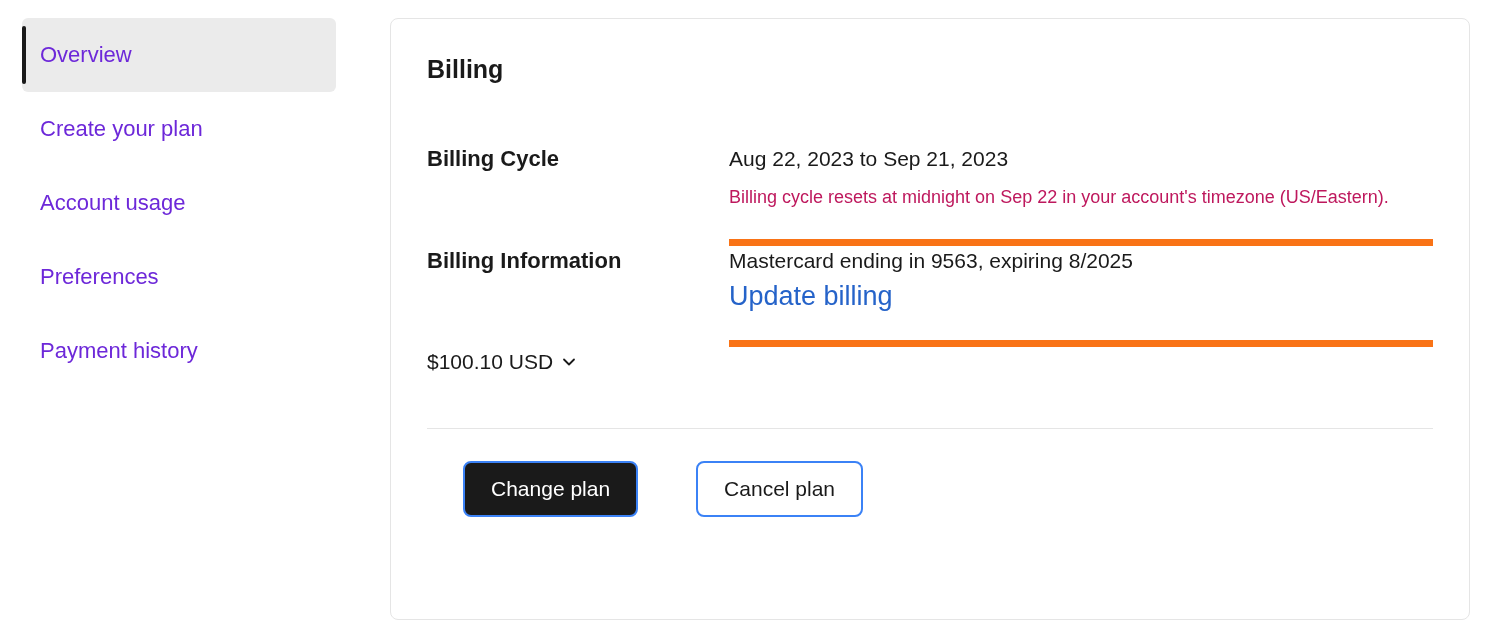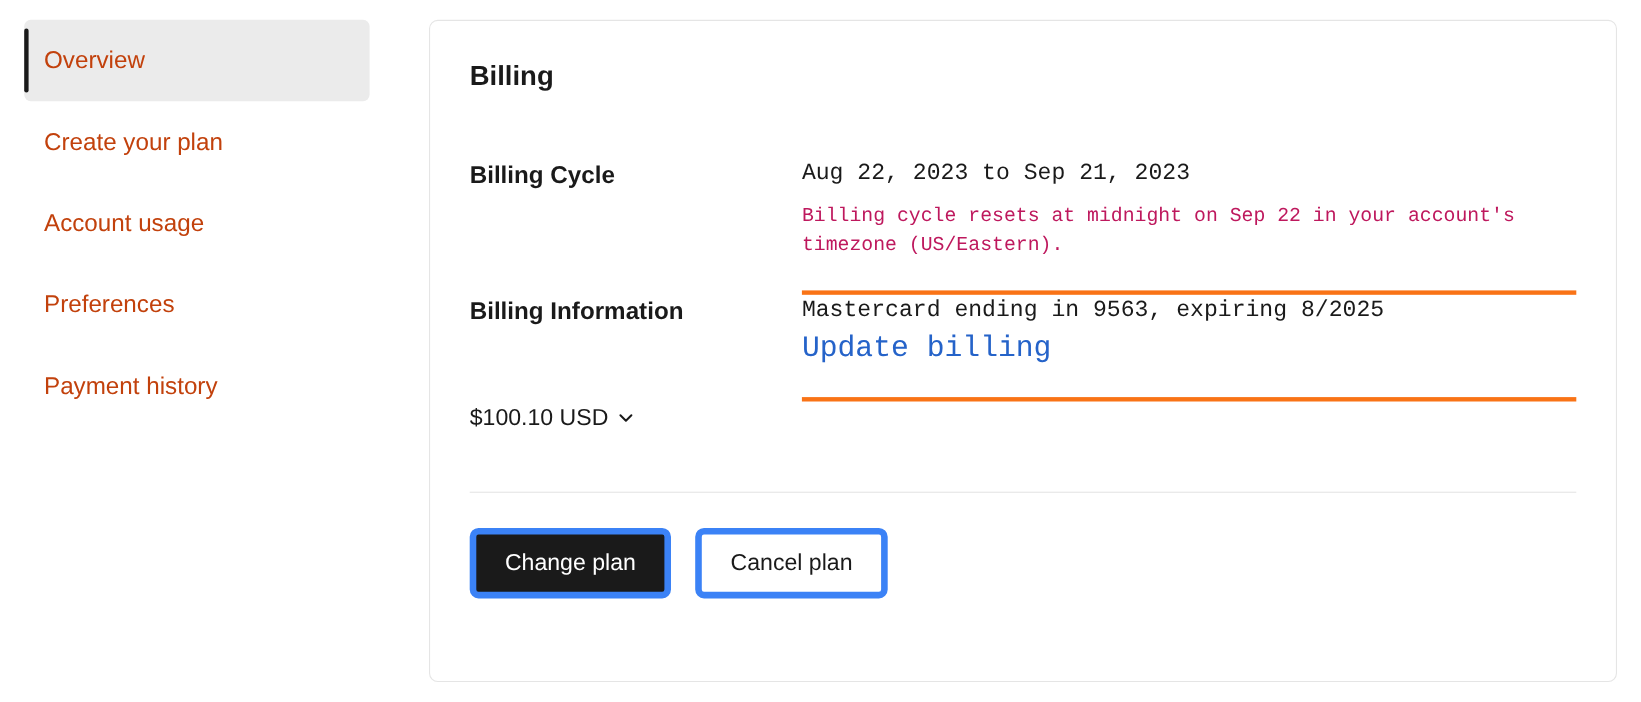--- a/index.html
+++ b/index.html
@@ -15,21 +15,21 @@
     }
 
     
     .sidebar {
       width: 314px;
       flex-shrink: 0;
     }
     .sidebar-item {
       font-size: 22px;
       font-weight: 400;
-      color: #c2410c;
+      color: #6d28d9;
       padding: 24px 18px;
       border-radius: 6px;
       cursor: pointer;
       position: relative;
     }
     .sidebar-item.active {
       background: #ebebeb;
       font-weight: 500;
     }
     .sidebar-item.active::before {
@@ -67,22 +67,21 @@
       font-size: 22px;
       font-weight: 600;
       color: #1a1a1a;
       padding-top: 2px;
     }
     .row-body {
       flex: 1;
       padding-bottom: 28px;
     }
     .row-body.bordered {
-      border-bottom: 4px solid #f97316;
-      font-family: Liberation Mono, monospace;
+      border-bottom: 7px solid #f97316;
     }
     .row + .row { }
 
     .value-main {
       font-size: 21px;
       color: #1a1a1a;
       line-height: 1.4;
     }
     .value-sub {
       font-size: 18px;
@@ -116,24 +115,25 @@
 
     .actions {
       display: flex;
       gap: 22px;
     }
     .btn {
       font-size: 21px;
       padding: 14px 26px;
       border-radius: 8px;
       cursor: pointer;
-      border: 6px solid #3b82f6;
+      border: 2px solid #3b82f6;
       background: #fff;
       color: #1a1a1a;
       font-family: inherit;
+      margin-left: 36px;
     }
     .btn.primary {
       background: #1a1a1a;
       color: #fff;
     }
   </style>
 </head>
 <body>
 
 <nav class="sidebar">

